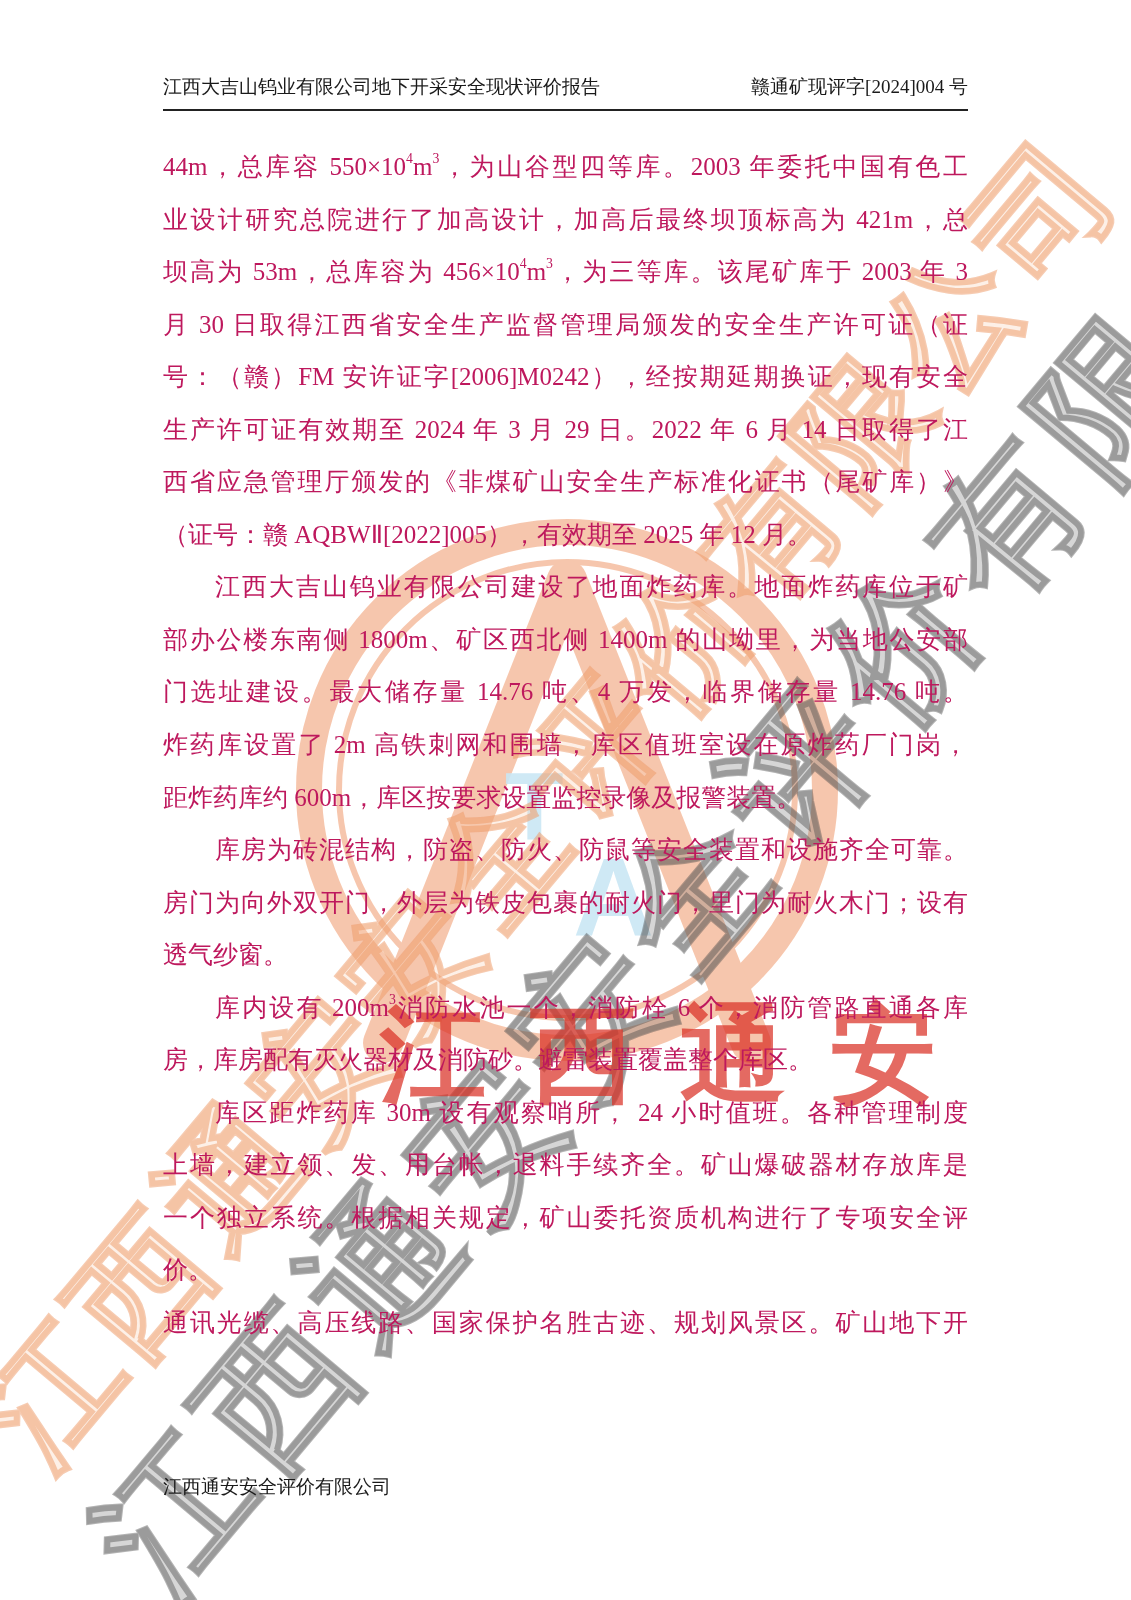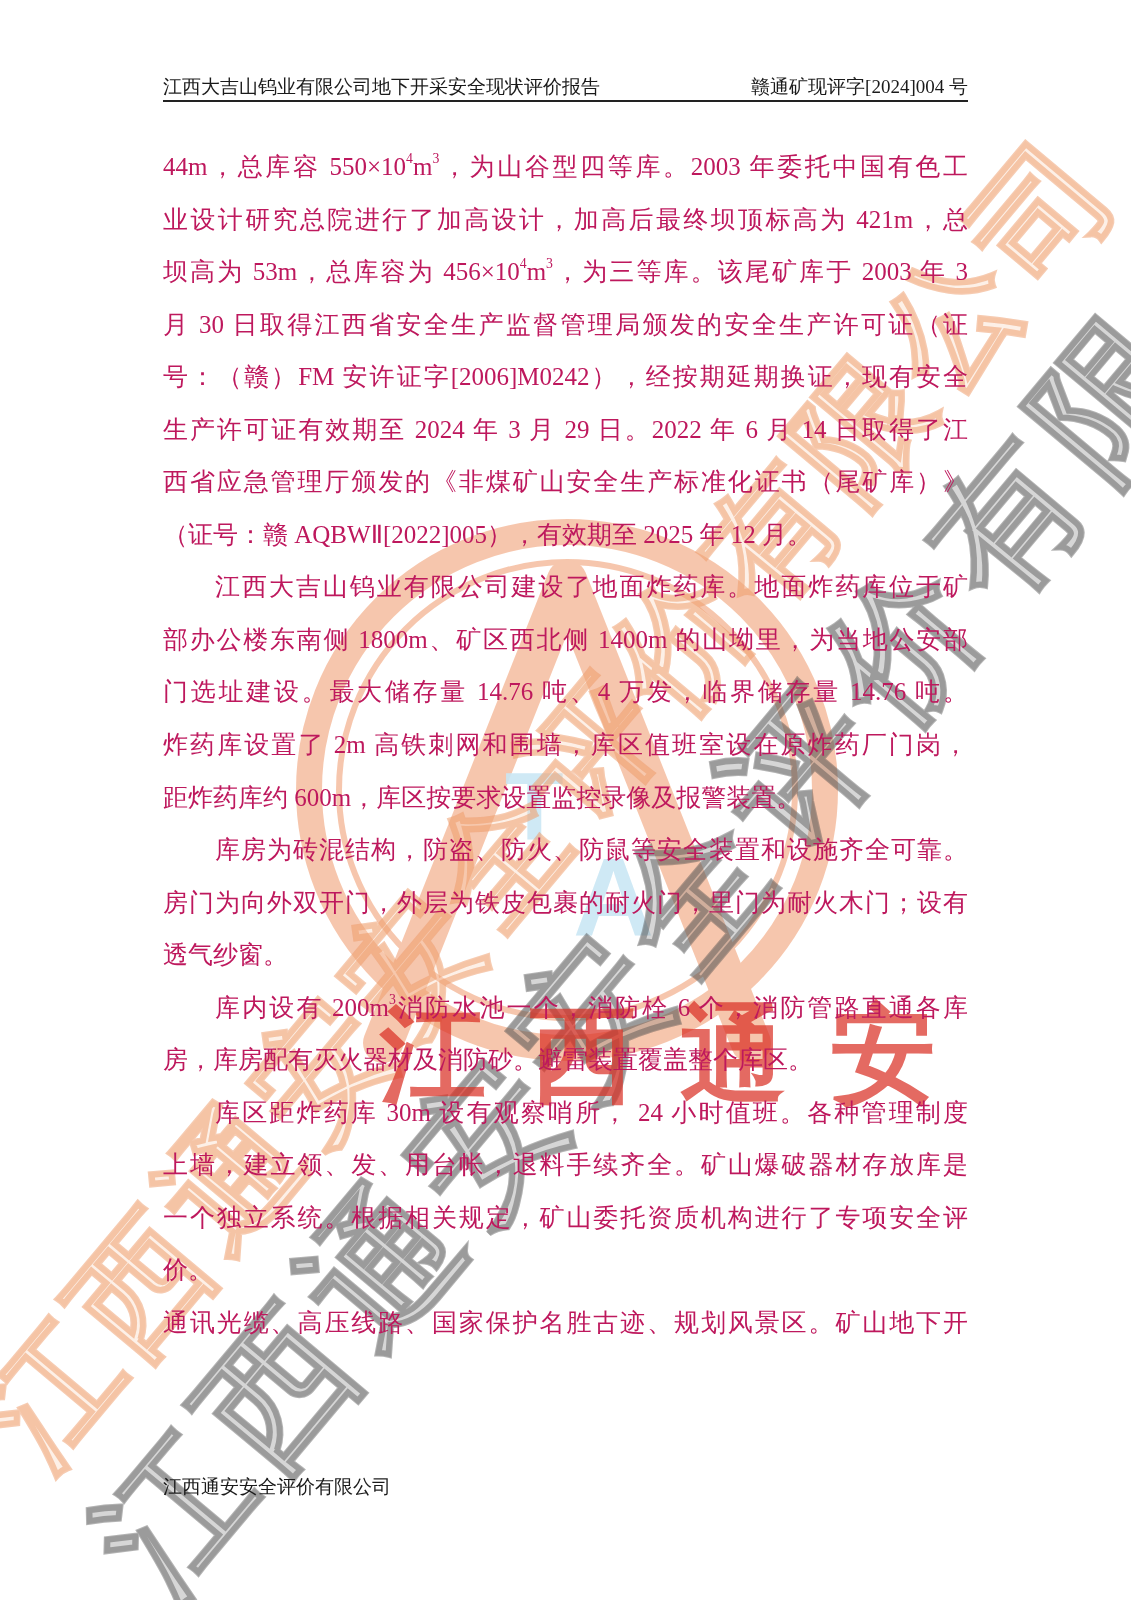--- a/index.html
+++ b/index.html
@@ -45,20 +45,21 @@
     white-space:nowrap;
   }
   .wm-logo{position:absolute;left:255px;top:498px;opacity:0.55;}
   
   .header{
     position:absolute;z-index:2;
     left:163px;top:74px;width:805px;
     display:flex;justify-content:space-between;align-items:flex-end;
     font-size:19px;color:#1a1a1a;
     border-bottom:2px solid #222;
+    padding-bottom:9px;
   }
   
   .body-text{
     position:absolute;z-index:1;
     left:163px;top:141px;width:805px;
     font-size:25px;color:#be185d;
   }
   .line{
     height:52.55px;line-height:52.55px;
     text-align:justify;text-align-last:justify;

